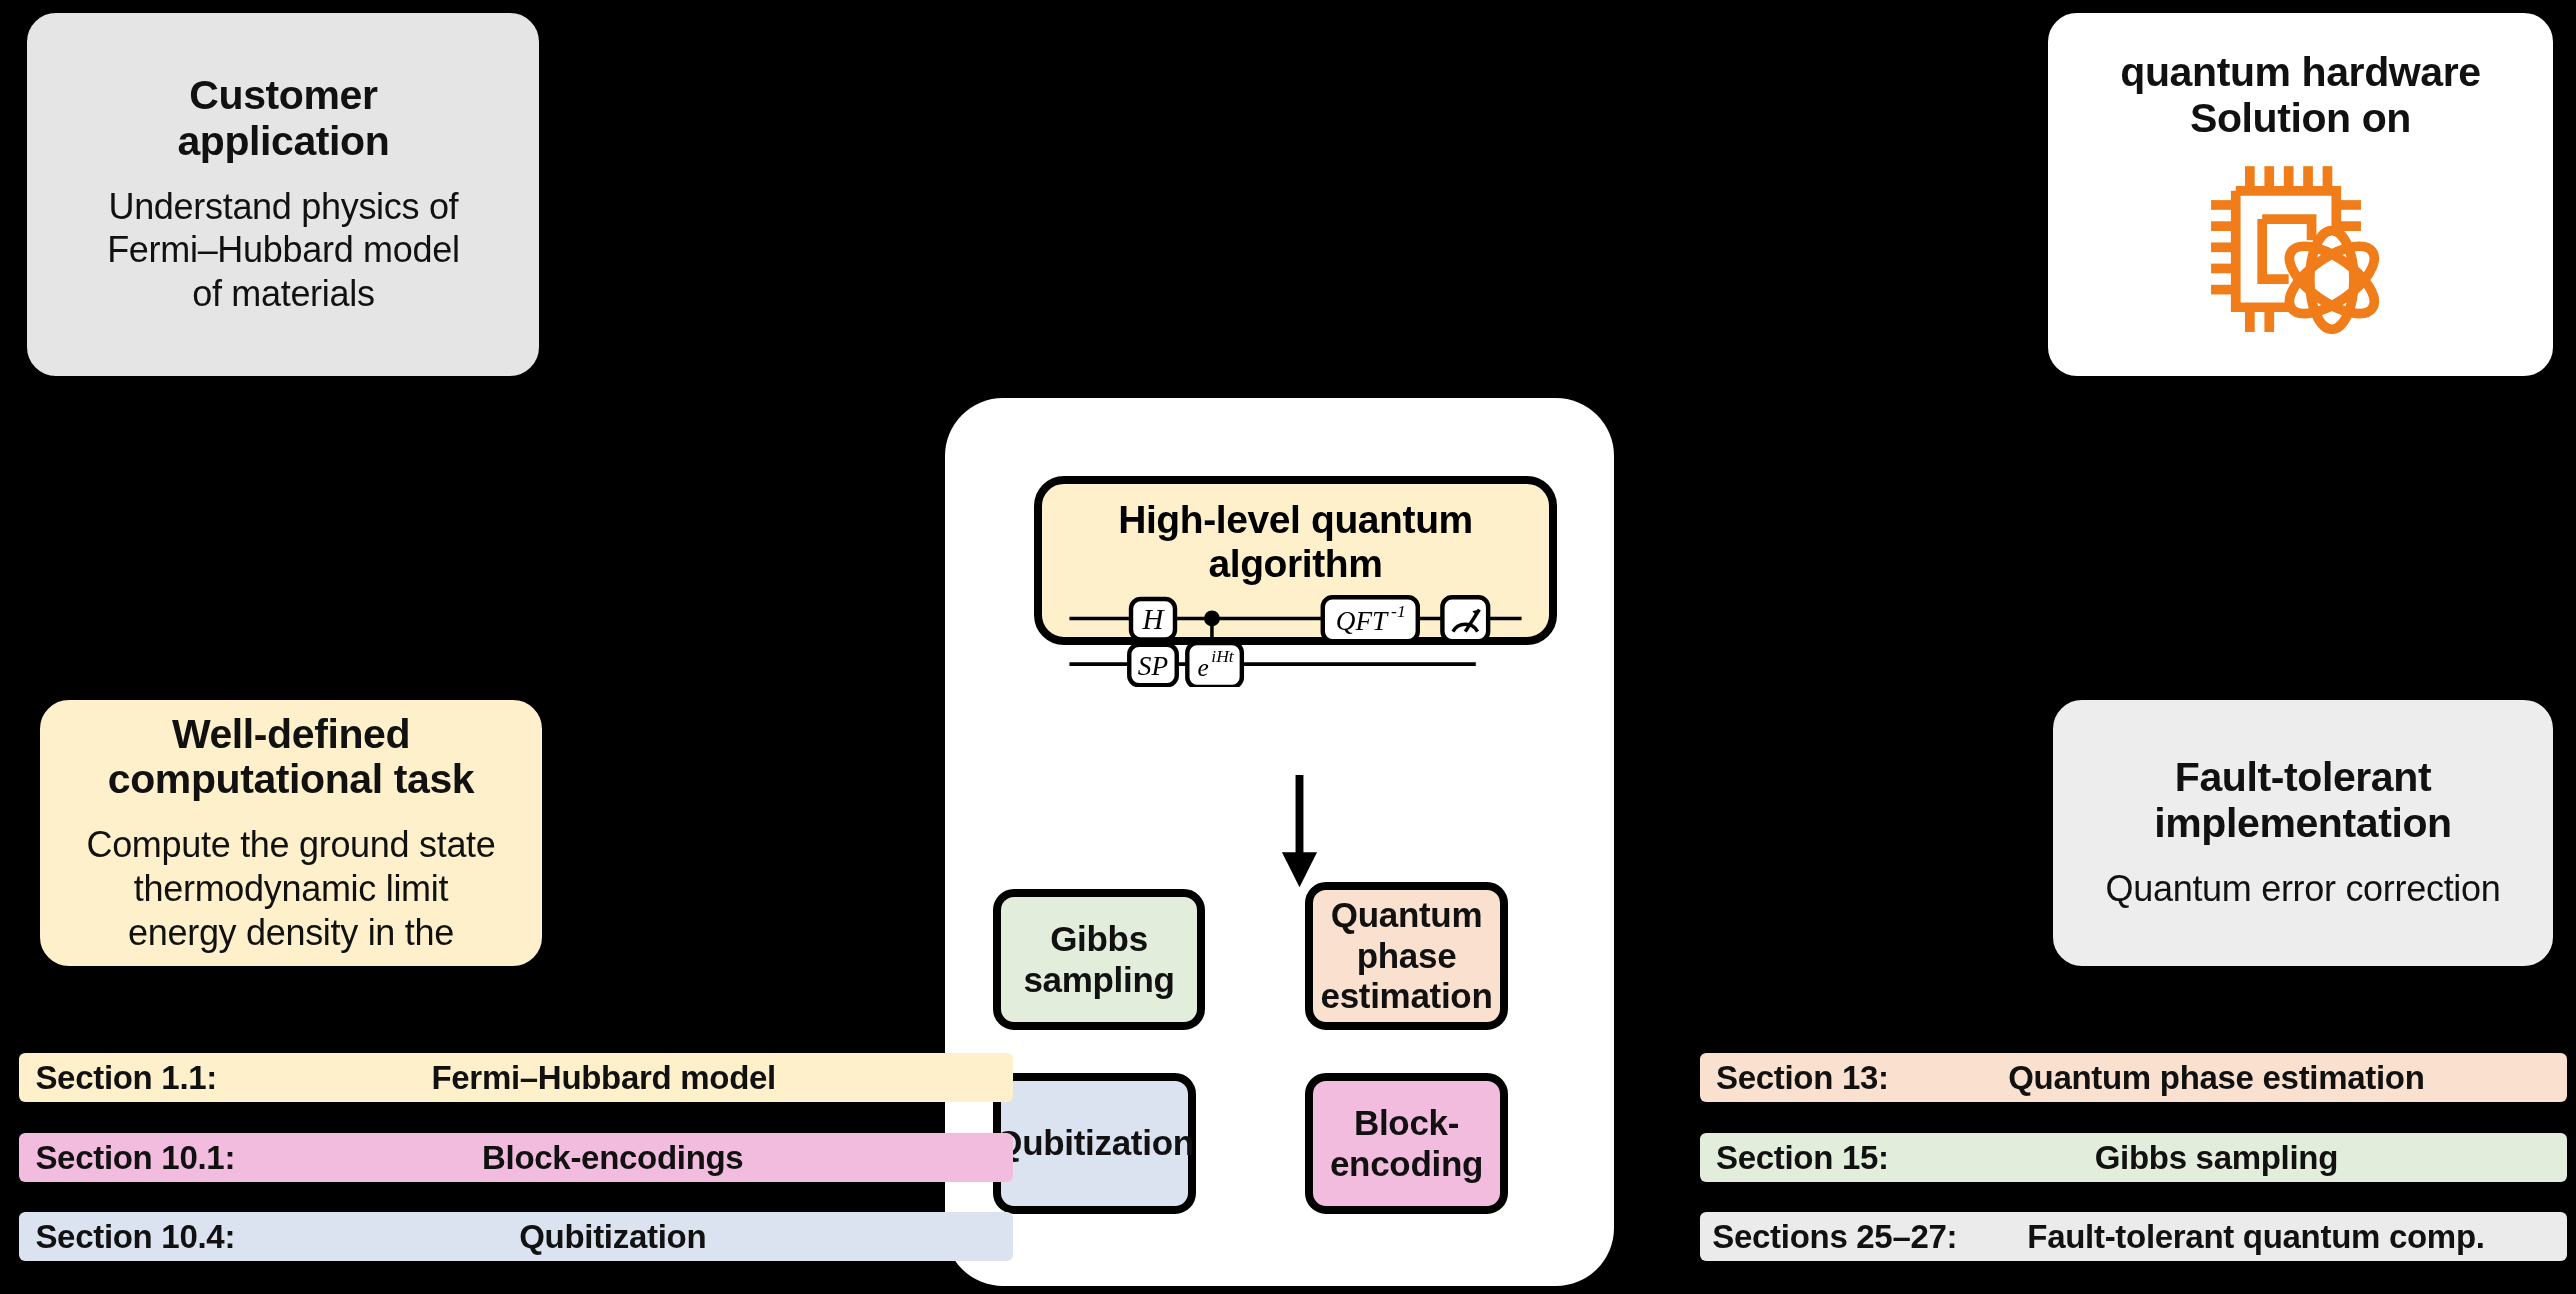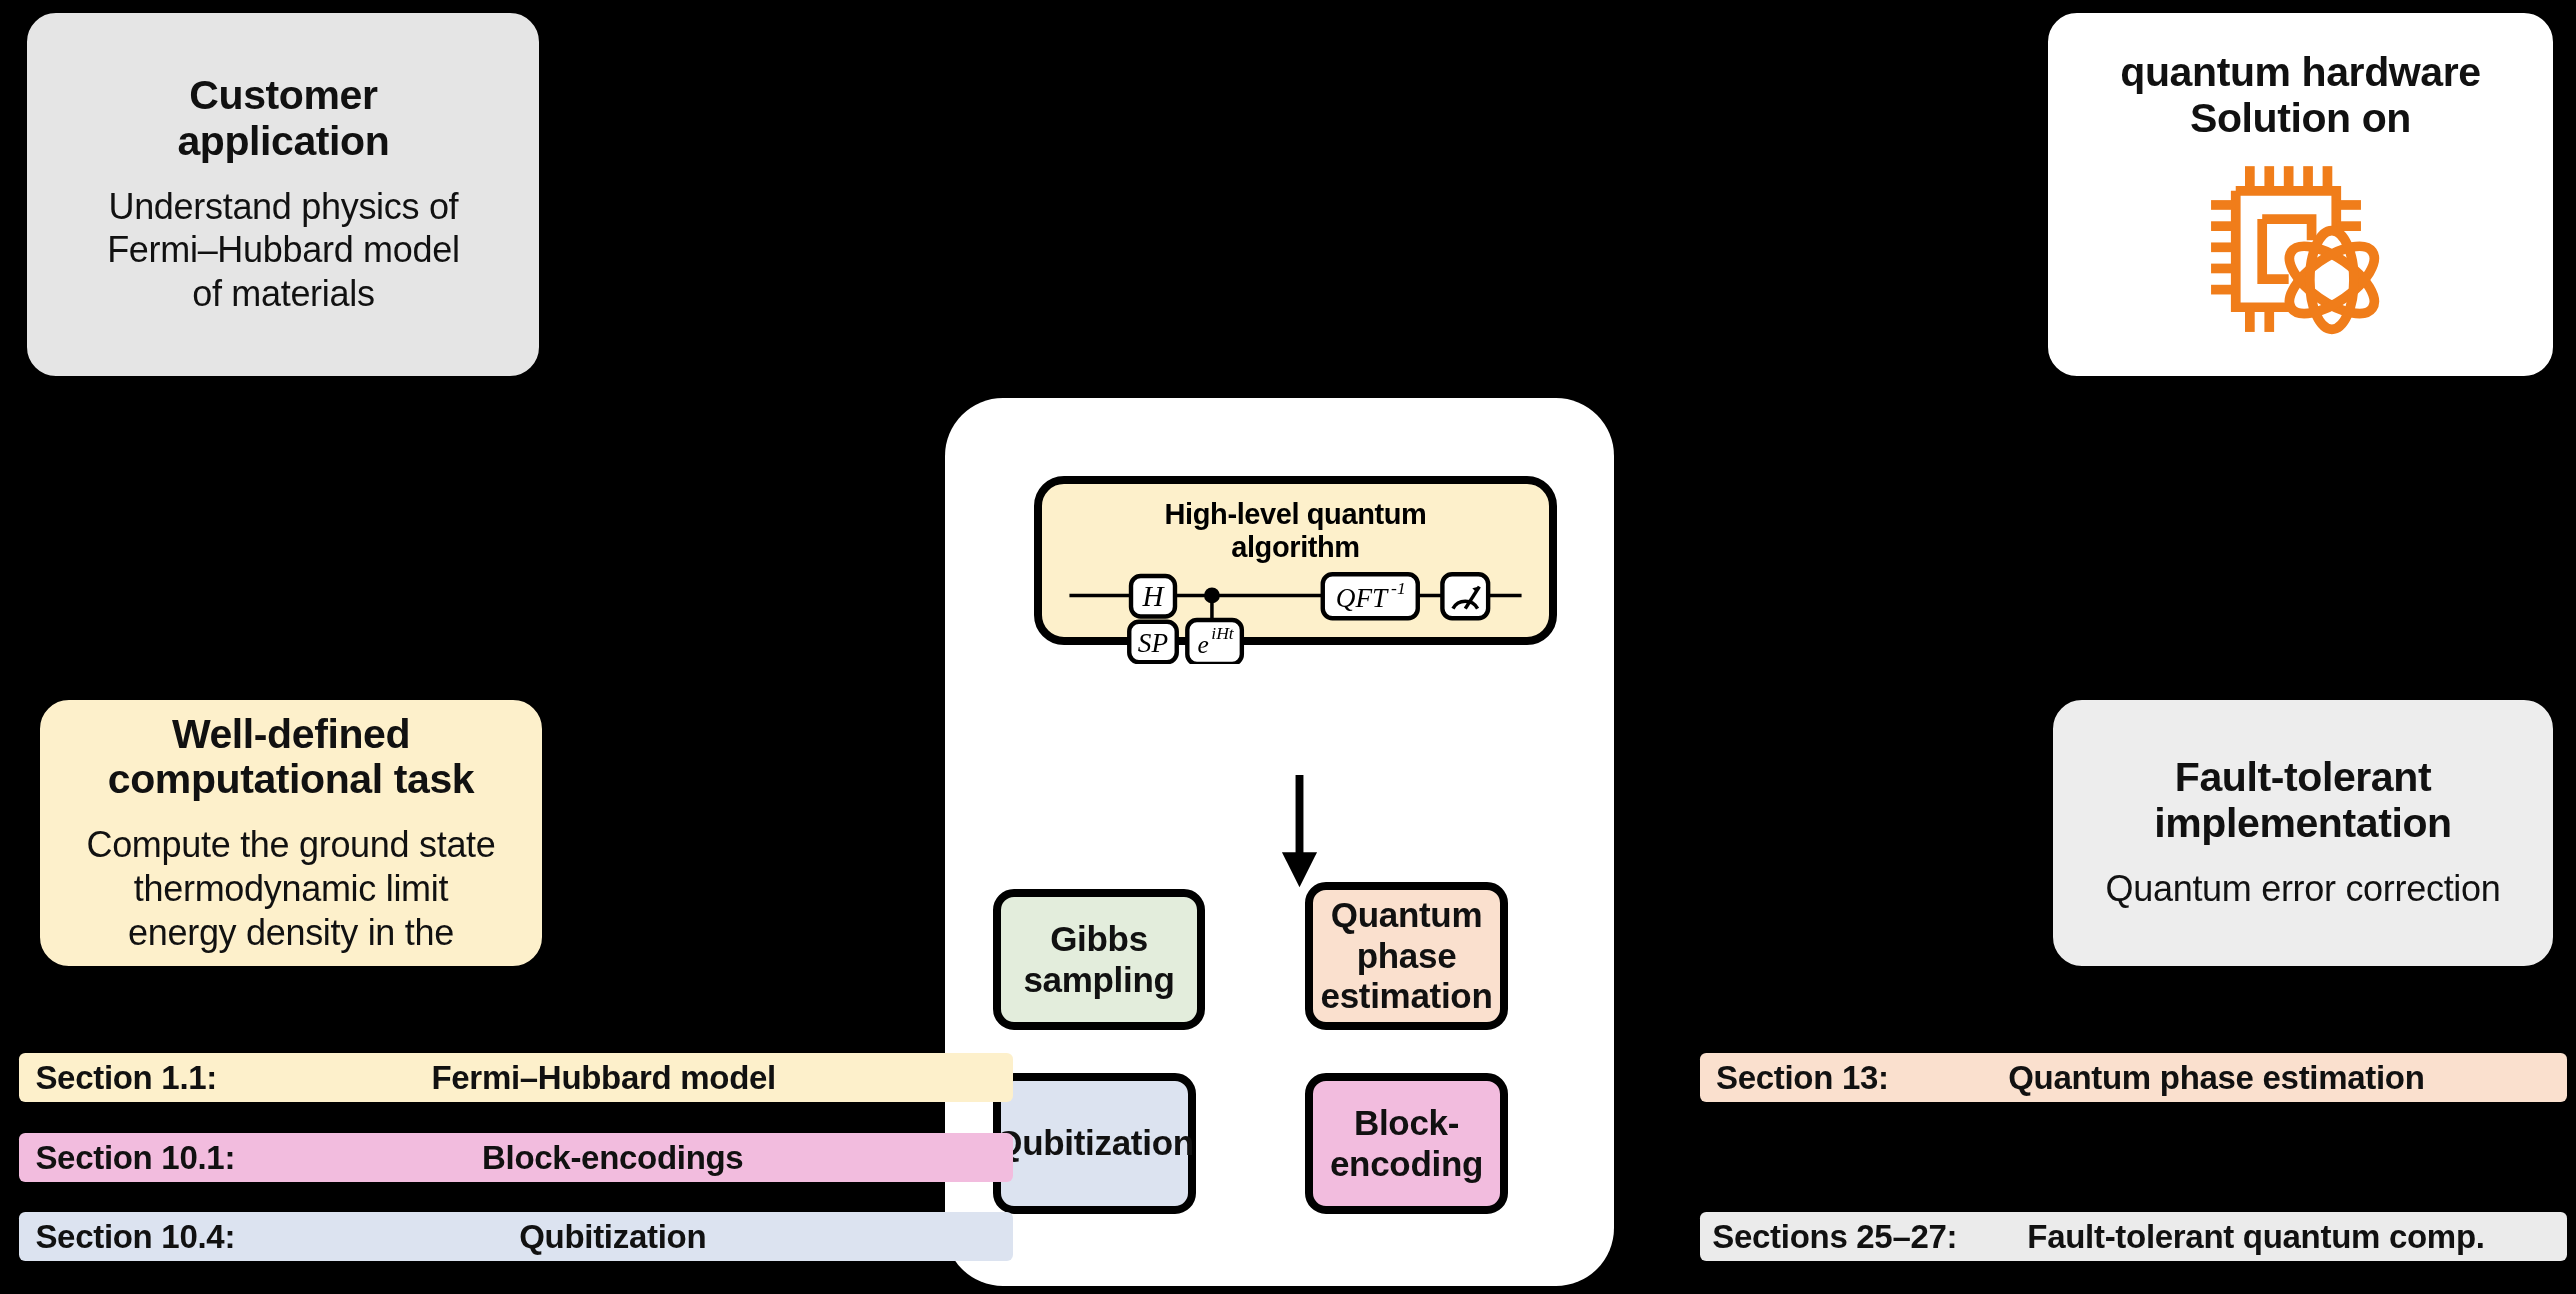--- a/index.html
+++ b/index.html
@@ -74,21 +74,21 @@
   #algorithm-box {
     position: absolute;
     left: 1034px; top: 476px;
     width: 523px; height: 169px;
     background: #FDF0CB;
     border: 8px solid #000;
     border-radius: 30px;
     display: flex; flex-direction: column; align-items: center;
   }
   #algorithm-box .alg-title {
-    font-weight: bold; font-size: 29px; line-height: 1.14;
+    font-weight: bold; font-size: 39px; line-height: 1.14;
     text-align: center; margin-top: 14px; letter-spacing: -0.4px;
   }
   #circuit-wrap { margin-top: 5.3px; }
 
   
   #flow-arrow { position: absolute; left: 1273px; top: 775px; width: 53px; height: 114px; }
 
   
   .prim {
     position: absolute;
@@ -302,19 +302,23 @@
   </div>
   <div class="bar left" id="bar-l3">
     <span class="sec">Section 10.4:</span>
     <span class="nm">Qubitization</span>
   </div>
 
   <div class="bar right" id="bar-r1">
     <span class="sec">Section 13:</span>
     <span class="nm">Quantum phase estimation</span>
   </div>
+  <div class="bar right" id="bar-r2">
+    <span class="sec">Section 15:</span>
+    <span class="nm">Gibbs sampling</span>
+  </div>
   <div class="bar right" id="bar-r3">
     <span class="sec">Sections 25–27:</span>
     <span class="nm">Fault-tolerant quantum comp.</span>
   </div>
 
 </div>
 
 
 </body></html>

